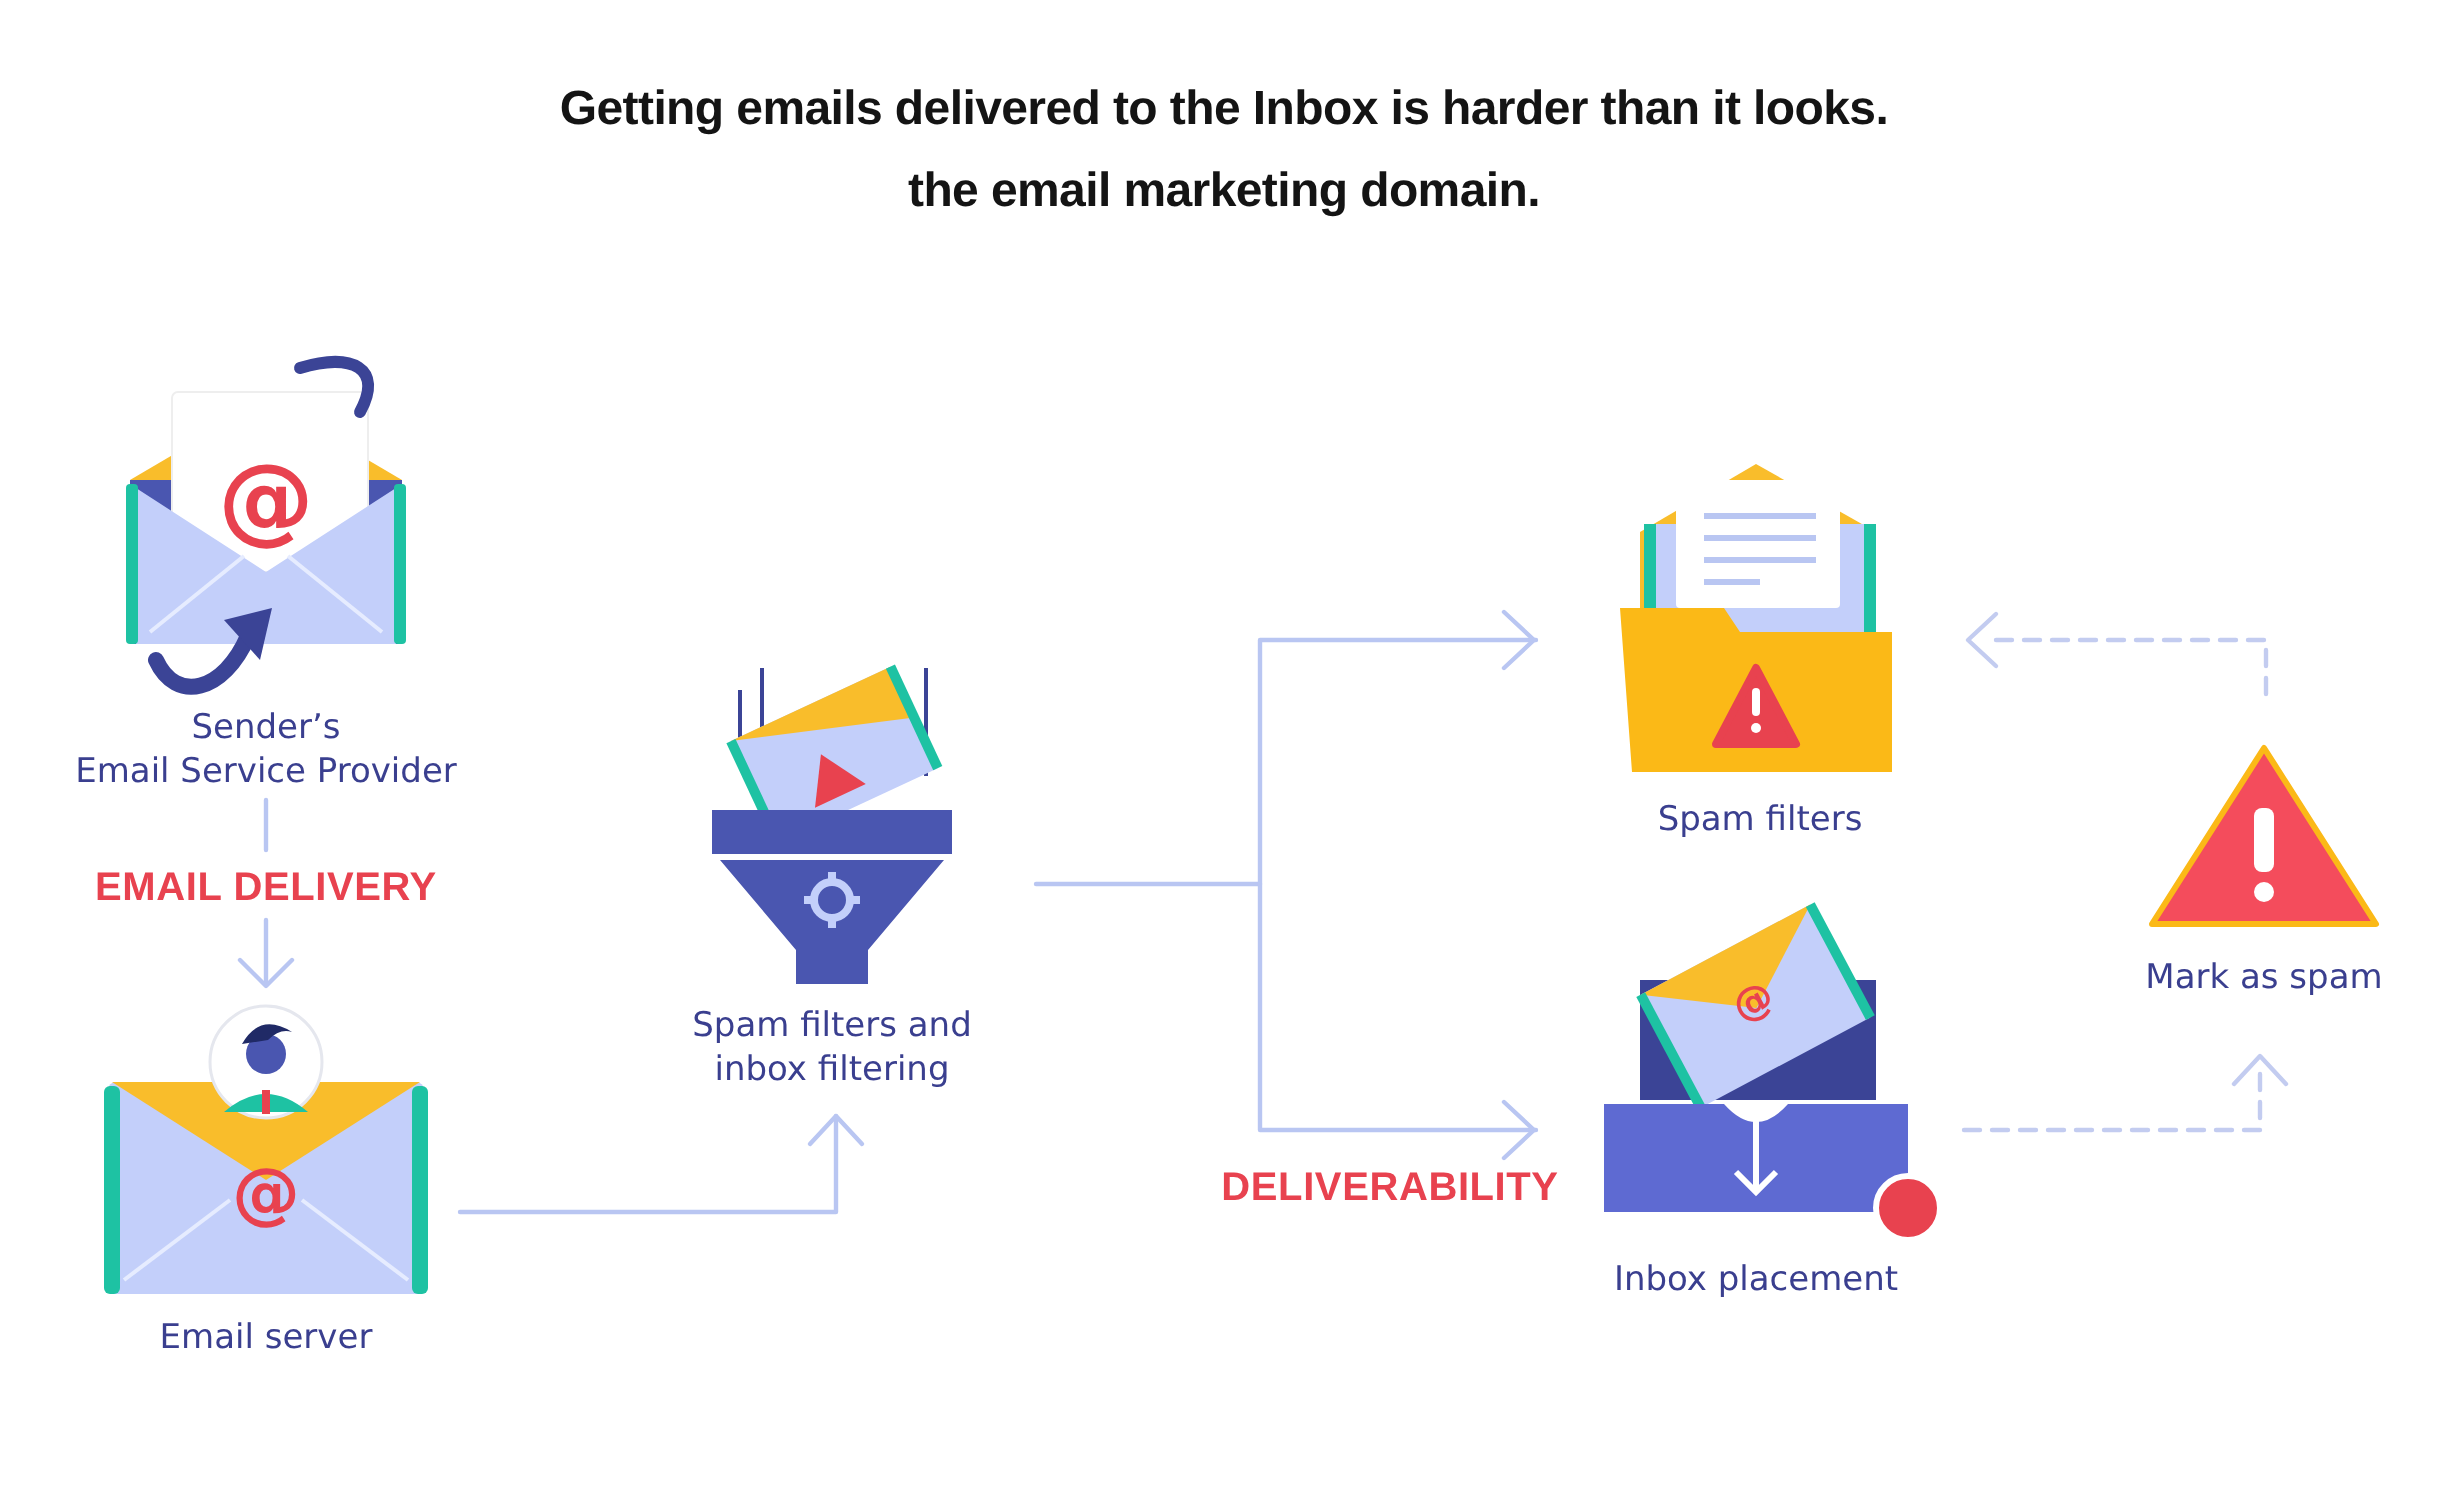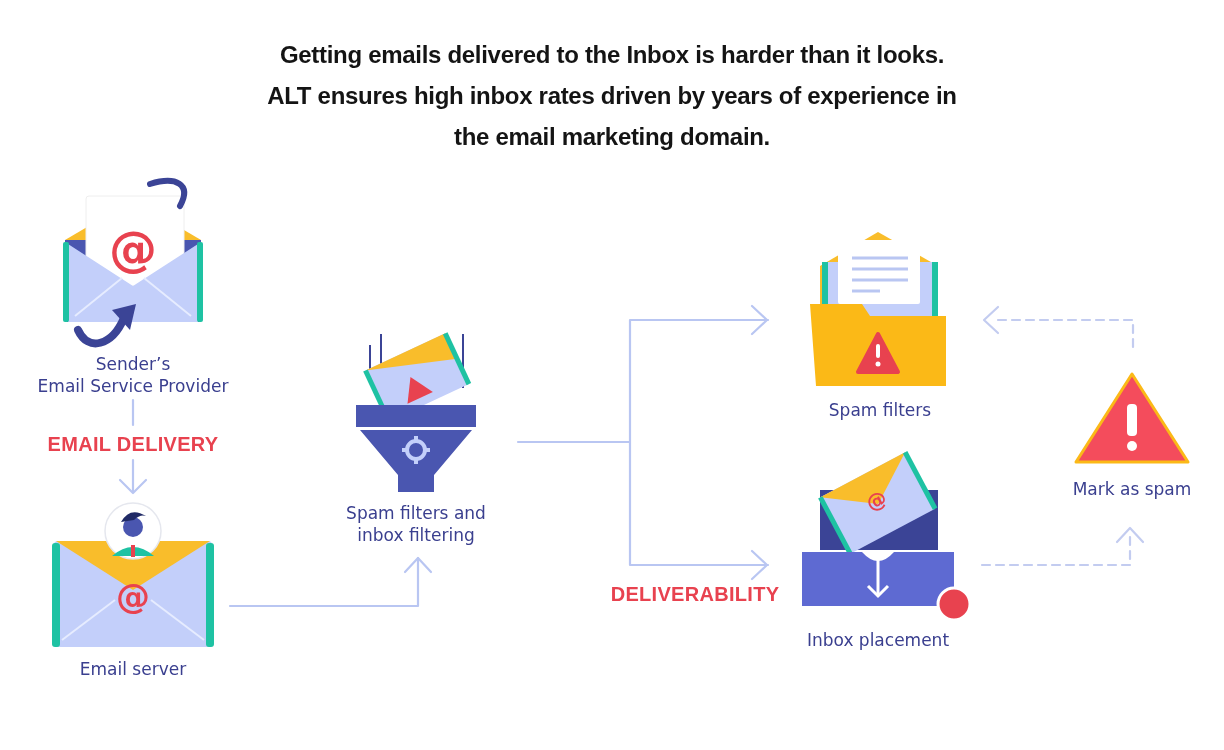--- a/index.html
+++ b/index.html
@@ -8,21 +8,20 @@
   .headline div{white-space:nowrap;}
   svg.canvas{position:absolute;left:0;top:0;}
   .label{position:absolute;text-align:center;font-family:"DejaVu Sans",sans-serif;font-size:17px;line-height:22px;color:#3a3f8f;white-space:nowrap;}
   .stage{position:absolute;text-align:center;font-family:"Liberation Sans",sans-serif;font-weight:bold;font-size:20px;line-height:24px;color:#e8424f;white-space:nowrap;letter-spacing:0.3px;}
 </style>
 </head>
 <body>
 
 <div class="headline">
   <div>Getting emails delivered to the Inbox is harder than it looks.</div>
-  <div>ALT ensures high inbox rates driven by years of experience in</div>
   <div>the email marketing domain.</div>
 </div>
 
 <svg class="canvas" width="1224" height="750" viewBox="0 0 1224 750">
 
   <g fill="none" stroke="#b9c6f2" stroke-width="2.2" stroke-linecap="round" stroke-linejoin="round">
 
     <line x1="133" y1="400" x2="133" y2="425"></line>
 
     <line x1="133" y1="460" x2="133" y2="492"></line>

